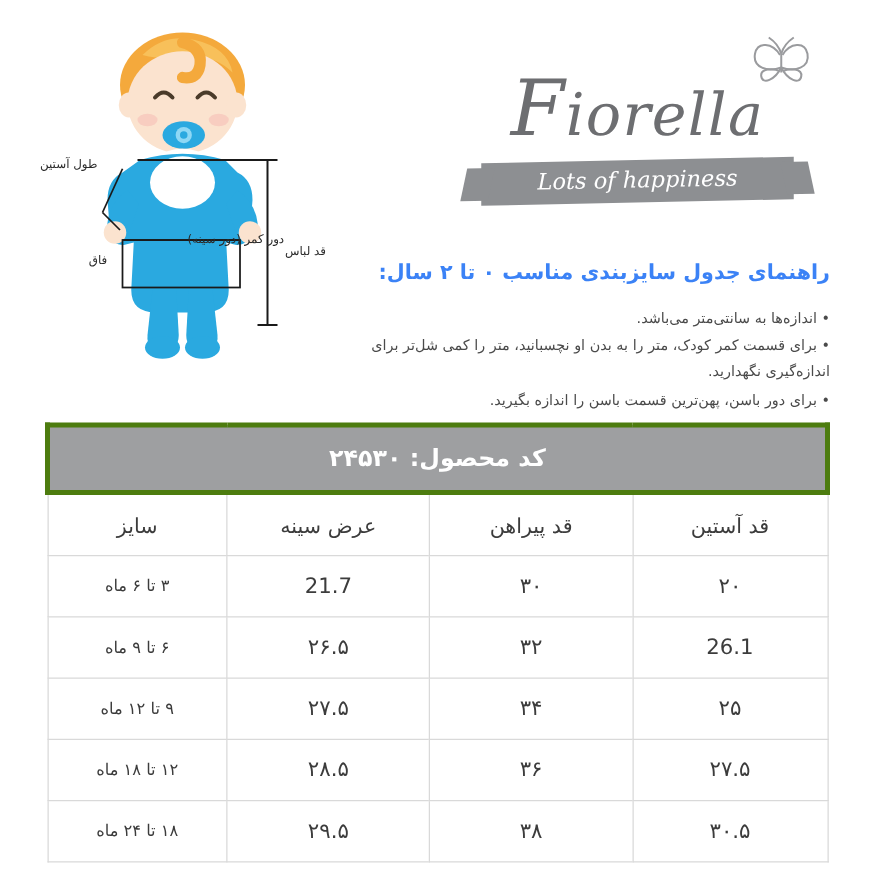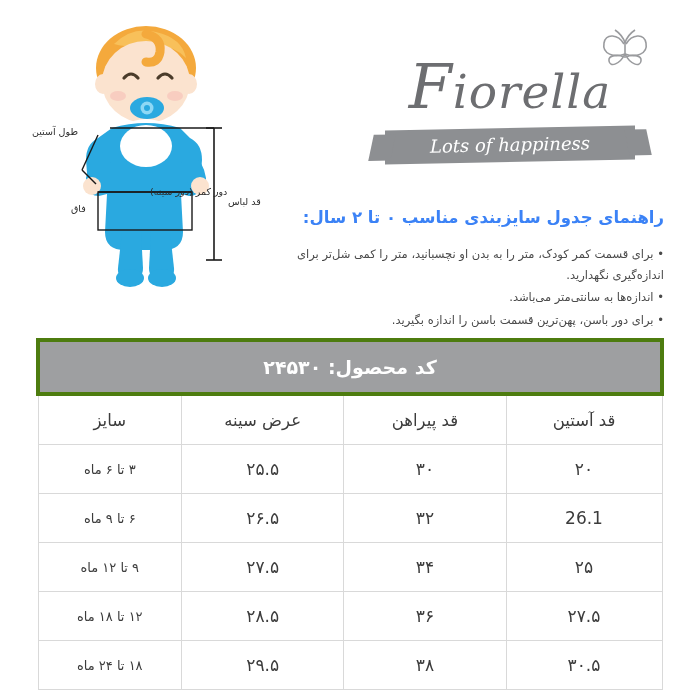--- a/index.html
+++ b/index.html
@@ -247,22 +247,22 @@
     <div class="brand-name">
       <span class="cap">F</span><span>iorella</span>
     </div>
     <div class="brand-ribbon">
       <div class="brand-tagline">Lots of happiness</div>
     </div>
   </div>
 
   <div class="guide">
     <div class="guide-title">راهنمای جدول سایزبندی مناسب ۰ تا ۲ سال:</div>
+    <div class="guide-item">• اندازه‌ها به سانتی‌متر می‌باشد.</div>
     <div class="guide-item">• برای قسمت کمر کودک، متر را به بدن او نچسبانید، متر را کمی شل‌تر برای اندازه‌گیری نگهدارید.</div>
-    <div class="guide-item">• اندازه‌ها به سانتی‌متر می‌باشد.</div>
     <div class="guide-item">• برای دور باسن، پهن‌ترین قسمت باسن را اندازه بگیرید.</div>
   </div>
 </div>
 
 <table class="size-table">
   <colgroup>
     <col class="col-sleeve">
       <col class="col-length">
       <col class="col-chest">
       <col class="col-size">
@@ -273,21 +273,21 @@
     </tr>
     <tr class="head-row">
       <td>قد آستین</td>
       <td>قد پیراهن</td>
       <td>عرض سینه</td>
       <td>سایز</td>
     </tr>
     <tr class="data-row">
       <td>۲۰</td>
       <td>۳۰</td>
-      <td>۲۵.۵</td>
+      <td>21.7</td>
       <td class="size-col">۳ تا ۶ ماه</td>
     </tr>
     <tr class="data-row">
       <td>26.1</td>
       <td>۳۲</td>
       <td>۲۶.۵</td>
       <td class="size-col">۶ تا ۹ ماه</td>
     </tr>
     <tr class="data-row">
       <td>۲۵</td>

